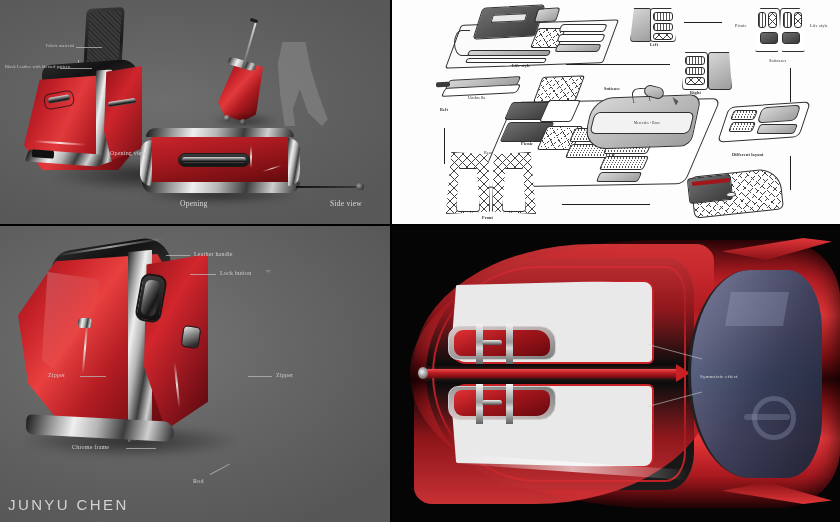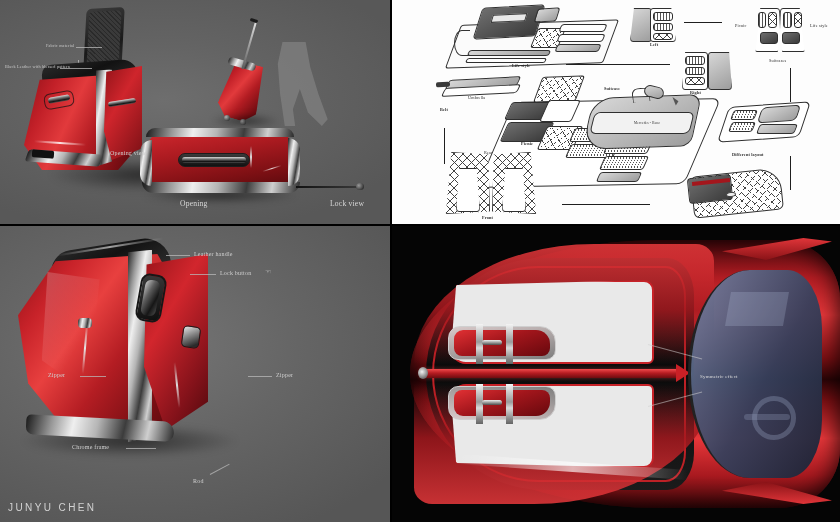--- a/index.html
+++ b/index.html
@@ -109,21 +109,21 @@
     background: linear-gradient(160deg,#e23134 0%,#a3161c 45%,#67080d 100%);
   }
   .chrome-strip {
     background: linear-gradient(180deg,#f4f4f4,#9a9a9a 45%,#d9d9d9 60%,#636363);
   }
 
   
   #signature {
     position: absolute; left: 8px; bottom: 9px;
     font-family: "Liberation Sans", sans-serif;
-    font-size: 10px; letter-spacing: 2.4px; color: #d2d2d2;
+    font-size: 15px; letter-spacing: 2.4px; color: #d2d2d2;
   }
   .hand-icon { position: absolute; font-size: 7px; color: #c9c9c9; }
 </style>
 </head>
 <body>
 
 <div id="board">
 
   <div class="panel" id="panel-render-top">
 
@@ -236,21 +236,21 @@
     <span class="lbl tiny" style="left:46px;top:43px;">Fabric material</span>
     <div class="leader" style="left:76px;top:47px;width:26px;"></div>
 
     <span class="lbl tiny" style="left:5px;top:64px;">Black Leather with blessed pattern</span>
     <div class="leader" style="left:60px;top:68px;width:32px;"></div>
 
     <span class="lbl small" style="left:110px;top:150px;">Opening view</span>
 
     <span class="lbl mid" style="left:180px;top:199px;">Opening</span>
 
-    <span class="lbl mid" style="left:330px;top:199px;">Lock view</span>
+    <span class="lbl mid" style="left:330px;top:199px;">Side view</span>
   </div>
 
   <div class="panel" id="panel-render-bottom">
 
     <div class="shadowblob" style="left:20px;top:198px;width:220px;height:34px;"></div>
 
     <div class="blackpanel" style="left:50px;top:18px;width:120px;height:34px;border-radius:22px 26px 6px 6px;
                 transform:rotate(-9deg);"></div>
     <div class="spec" style="left:56px;top:20px;width:108px;height:1.6px;transform:rotate(-9deg);opacity:.7;"></div>
 

